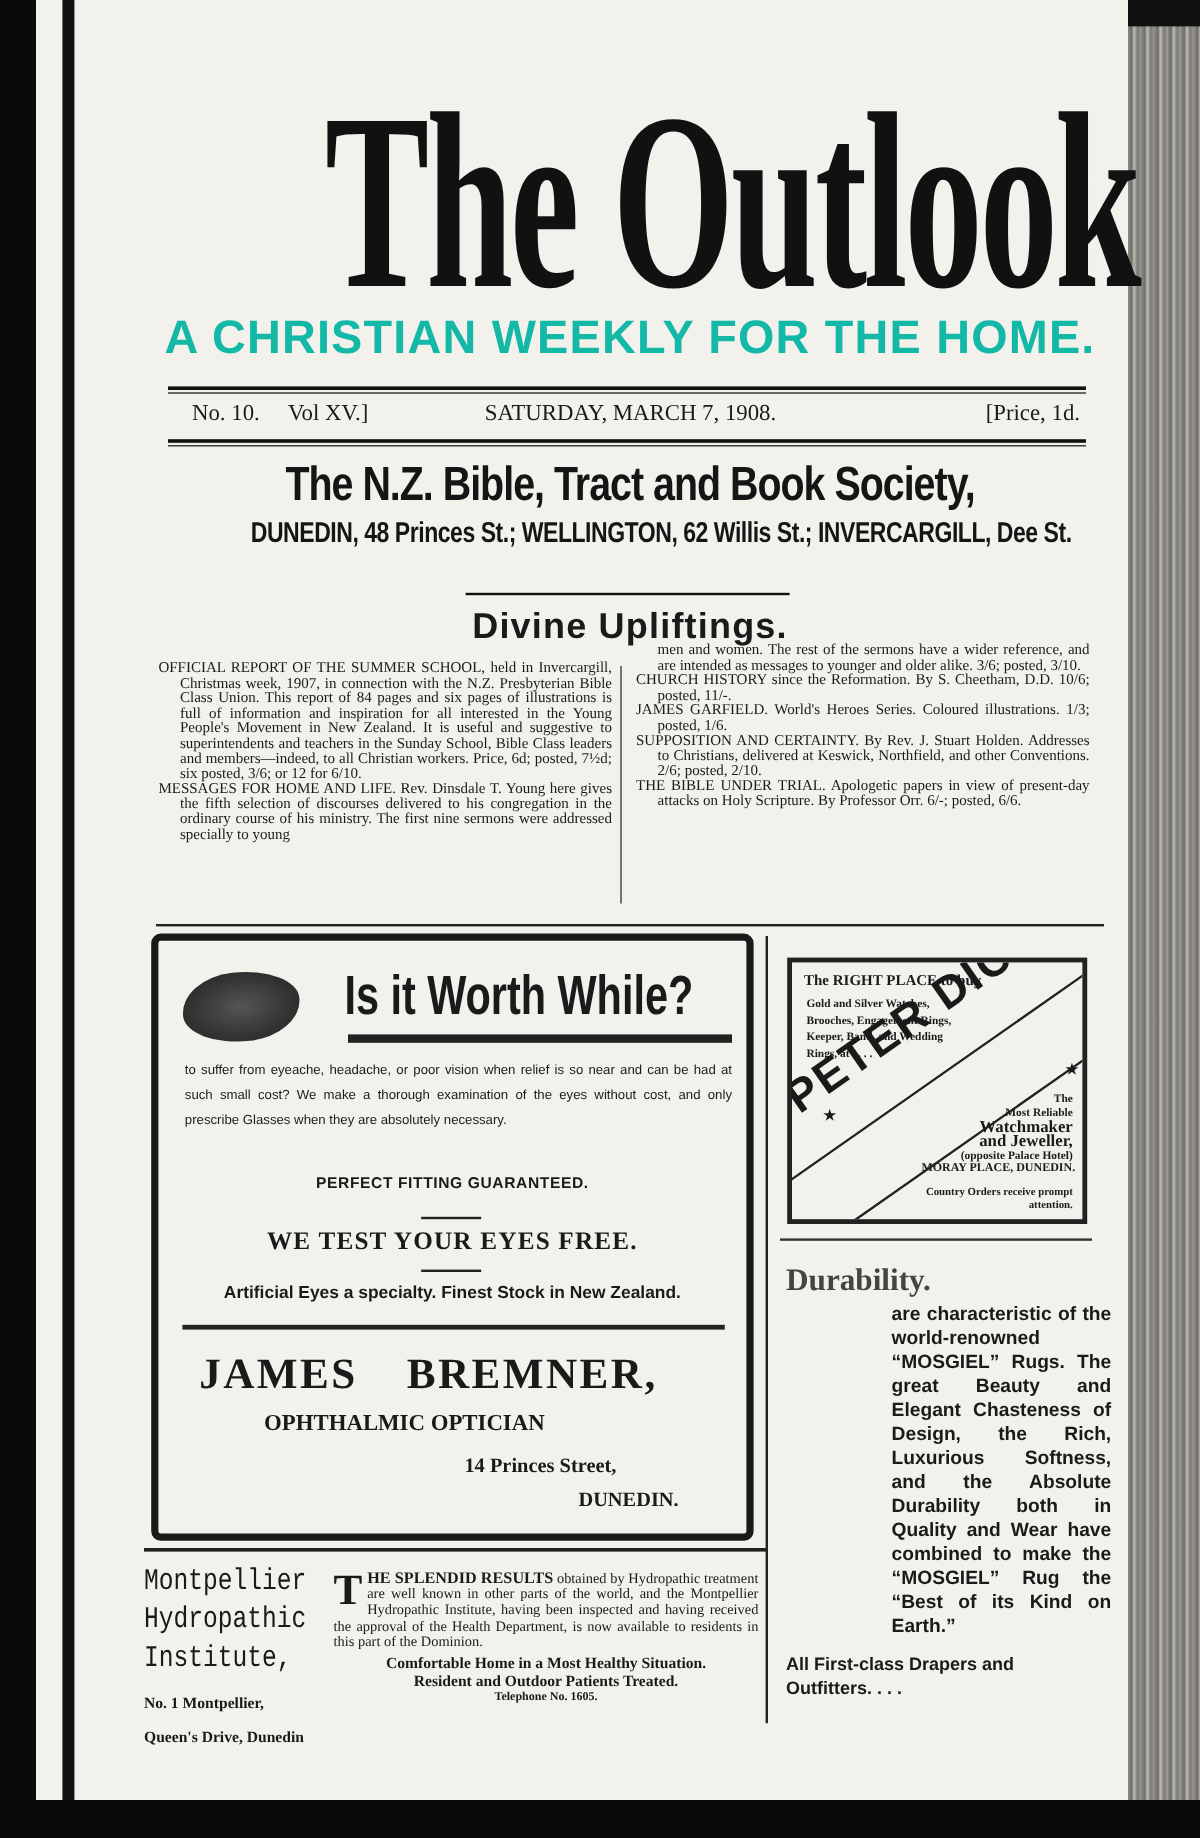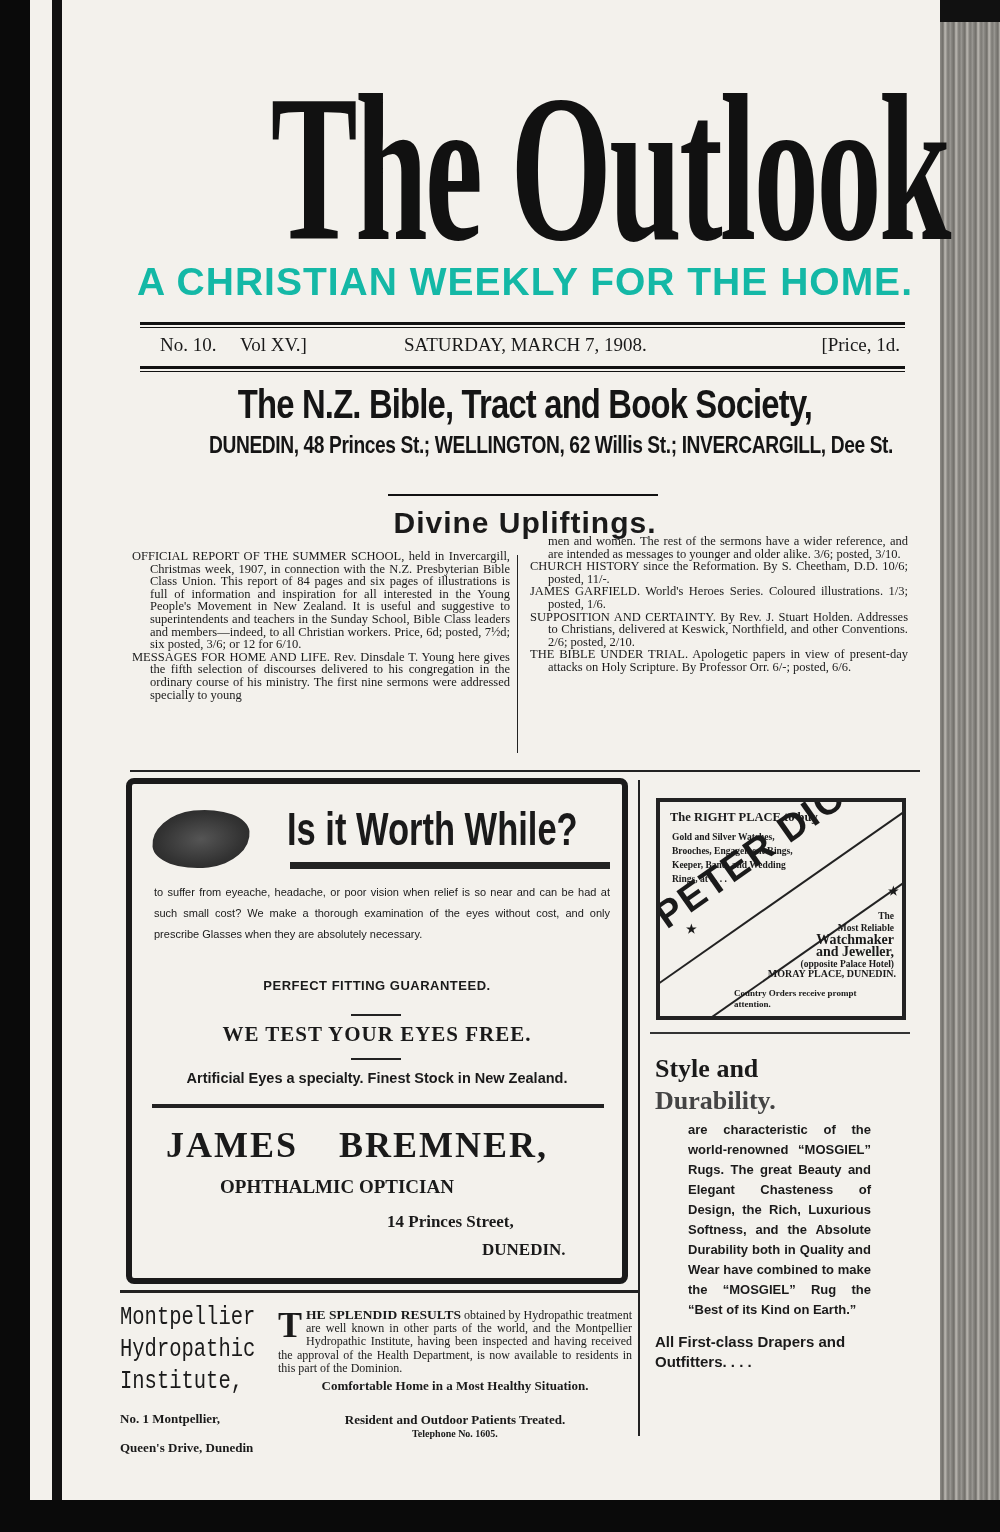--- a/index.html
+++ b/index.html
@@ -114,40 +114,40 @@
   }
   .ad-dick .right-place { position: absolute; left: 10px; top: 8px; font-size: 12.5px; }
   .ad-dick .items { position: absolute; left: 12px; top: 28px; font-size: 9.5px; line-height: 14px; width: 130px; }
   .ad-dick .band { position: absolute; left: -40px; top: 95px; width: 340px; height: 56px; border-top: 2px solid #222; border-bottom: 2px solid #222; transform: rotate(-35deg); }
   .ad-dick .name { position: absolute; left: 12px; top: 92px; font-family: "Liberation Sans", sans-serif; font-size: 38px; transform: rotate(-35deg); transform-origin: left bottom; white-space: nowrap; letter-spacing: 2px; }
   .ad-dick .star1 { position: absolute; left: 26px; top: 120px; font-size: 12px; }
   .ad-dick .star2 { position: absolute; left: 228px; top: 82px; font-size: 12px; }
   .ad-dick .reliable { position: absolute; right: 8px; top: 108px; text-align: right; font-size: 9.5px; line-height: 12px; }
   .ad-dick .reliable .big { font-size: 14px; }
   .ad-dick .moray { position: absolute; right: 6px; top: 166px; font-size: 10px; }
-  .ad-dick .country { position: absolute; right: 8px; top: 186px; width: 160px; text-align: left; font-size: 9px; line-height: 11px; }
+  .ad-dick .country { position: absolute; right: 8px; top: 186px; width: 160px; text-align: right; font-size: 9px; line-height: 11px; }
 
   .rule-right-under-dick { position: absolute; left: 650px; top: 1032px; width: 260px; height: 2px; background: #333; }
 
   .style-ad { position: absolute; left: 655px; top: 1052px; width: 250px; font-family: "Liberation Serif", serif; font-weight: bold; }
   .style-ad .h1 { font-size: 26px; line-height: 34px; }
   .style-ad .h2 { font-size: 26px; line-height: 30px; color: #444; }
-  .style-ad .body { margin-left: 33px; width: 183px; font-family: "Liberation Sans", sans-serif; font-size: 13px; line-height: 20px; text-align: justify; margin-top: 4px; }
+  .style-ad .body { margin-left: 88px; width: 183px; font-family: "Liberation Sans", sans-serif; font-size: 16px; line-height: 20px; text-align: justify; margin-top: 4px; }
   .style-ad .footer { font-family: "Liberation Sans", sans-serif; font-size: 15px; line-height: 20px; margin-top: 12px; }
 
   .right-col-divider { position: absolute; left: 638px; top: 780px; width: 2px; height: 656px; background: #222; }
 
   .montpellier { position: absolute; left: 120px; top: 1302px; width: 160px; }
   .montpellier .big { font-family: "Liberation Mono", monospace; font-size: 25px; line-height: 32px; transform: scaleX(0.82); transform-origin: left; white-space: nowrap; }
   .montpellier .small { font-family: "Liberation Serif", serif; font-weight: bold; font-size: 13px; line-height: 17px; margin-top: 12px; white-space: nowrap; }
 
   .splendid { position: absolute; left: 278px; top: 1308px; width: 354px; font-family: "Liberation Serif", serif; font-size: 12px; line-height: 13.2px; text-align: justify; }
   .splendid .drop { float: left; font-size: 36px; line-height: 30px; font-weight: bold; margin-right: 4px; margin-top: 2px; }
   .splendid .lead { font-weight: bold; font-size: 13.5px; }
-  .splendid .c { text-align: center; font-weight: bold; font-size: 13px; line-height: 15px; margin-top: 19px; }
+  .splendid .c { text-align: center; font-weight: bold; font-size: 13px; line-height: 15px; }
   .splendid .tel { text-align: center; font-size: 10px; font-weight: bold; }
 </style>
 </head>
 <body>
 
 <div class="page"></div>
 <div class="left-rule"></div>
 <div class="top-dark"></div>
 <div class="right-edge"></div>
 <div class="bottom-dark"></div>
@@ -226,21 +226,20 @@
     <div class="big">Watchmaker</div>
     <div class="big">and Jeweller,</div>
     <div>(opposite Palace Hotel)</div>
   </div>
   <div class="moray">MORAY PLACE, DUNEDIN.</div>
   <div class="country">Country Orders receive prompt attention.</div>
 </section>
 <div class="rule-right-under-dick"></div>
 
 <section class="style-ad">
-  <div class="h1">Style and</div>
   <div class="h2">Durability.</div>
   <div class="body">are characteristic of the world-renowned “MOSGIEL” Rugs. The great Beauty and Elegant Chasteness of Design, the Rich, Luxurious Softness, and the Absolute Durability both in Quality and Wear have combined to make the “MOSGIEL” Rug the “Best of its Kind on Earth.”</div>
   <div class="footer">All First-class Drapers and Outfitters. . . .</div>
 </section>
 
 <section class="montpellier">
   <div class="big">Montpellier</div>
   <div class="big">Hydropathic</div>
   <div class="big">Institute,</div>
   <div class="small">No. 1 Montpellier,</div>

